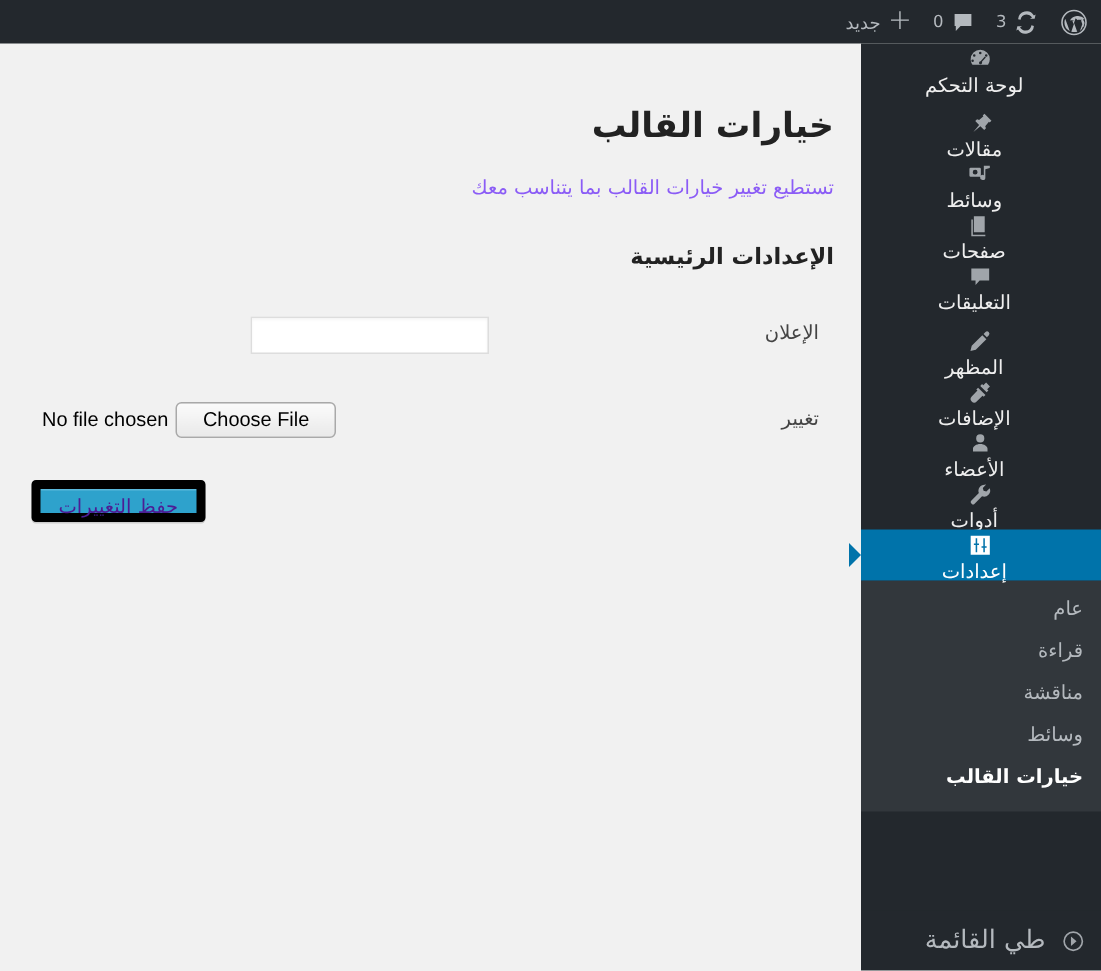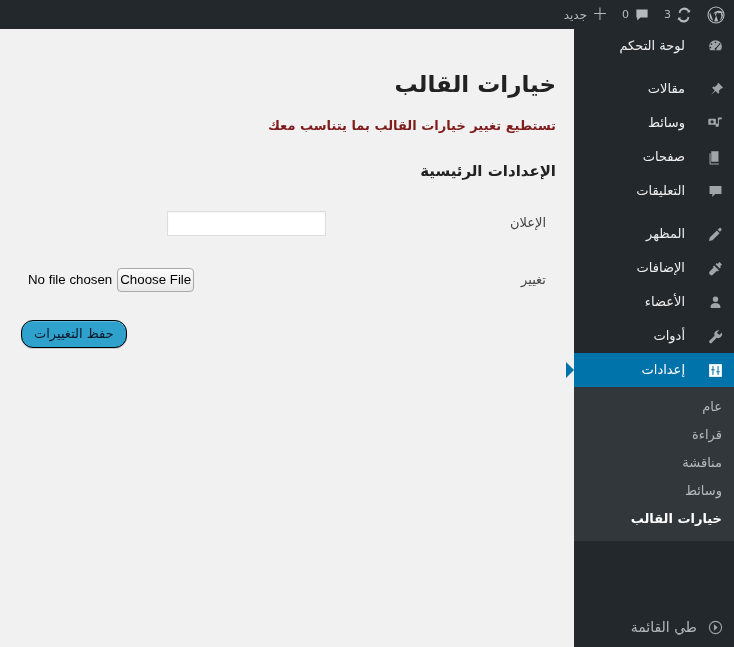--- a/index.html
+++ b/index.html
@@ -71,29 +71,28 @@
     right: 0;
     width: 160px;
     height: 618px;
     background: #23282d;
     box-sizing: border-box;
     z-index: 20;
   }
   .menu-item {
     position: relative;
     display: flex;
-    flex-direction: row;
+    flex-direction: column;
     align-items: center;
     justify-content: flex-start;
     height: 34px;
     padding: 0 9px 0 0;
     color: #eee;
     font-size: 13px;
     box-sizing: border-box;
-    gap: 12px;
   }
   .menu-item .mi-icon {
     width: 20px;
     height: 20px;
     display: flex;
     align-items: center;
     justify-content: center;
     flex: none;
     color: #a0a5aa;
     margin-left: 8px;
@@ -144,21 +143,21 @@
     bottom: 0;
     right: 0;
     width: 160px;
     height: 40px;
     display: flex;
     flex-direction: row;
     align-items: center;
     justify-content: flex-start;
     padding: 0 9px 0 0;
     color: #b4b9be;
-    font-size: 14px;
+    font-size: 17px;
     box-sizing: border-box;
     background: #23282d;
   }
   .collapse .mi-icon {
     width: 20px;
     height: 20px;
     display: flex;
     align-items: center;
     justify-content: center;
     margin-left: 8px;
@@ -185,24 +184,23 @@
     padding: 9px 0 4px 0;
     font-size: 23px;
     font-weight: bold;
     line-height: 29px;
     color: #222;
     text-align: right;
   }
   .page-desc {
     margin: 14px 0 0 0;
     font-size: 13px;
-    color: #7f1d1d;
+    color: #8b5cf6;
     line-height: 18px;
     text-align: right;
-    font-weight: bold;
   }
   .section-title {
     margin: 26px 0 0 0;
     font-size: 15px;
     font-weight: bold;
     color: #222;
     line-height: 20px;
     text-align: right;
   }
   table.form-table {
@@ -241,41 +239,41 @@
   .file-field {
     display: flex;
     flex-direction: row-reverse;
     align-items: center;
     justify-content: flex-end;
     gap: 5px;
     direction: ltr;
   }
   .file-button {
     display: inline-block;
-    padding: 2px 2px;
+    padding: 2px 17px;
     border: 1px solid #a9a9a9;
     border-radius: 4px;
     background: linear-gradient(#fbfbfb, #e9e9e9);
     color: #000;
     font-size: 13.3px;
     font-family: "Liberation Sans", sans-serif;
     line-height: 18px;
   }
   .file-status {
     font-size: 13.3px;
     color: #000;
     font-family: "Liberation Sans", sans-serif;
     line-height: 18px;
   }
   .button-primary {
     display: inline-block;
     background: #2ea2cc;
-    border: 1px solid #000000;
-    border-radius: 12px;
-    color: #0f172a;
+    border: 6px solid #000000;
+    border-radius: 3px;
+    color: #4c1d95;
     font-size: 13px;
     line-height: 26px;
     height: 28px;
     padding: 0 12px 1px;
     box-sizing: border-box;
     box-shadow: inset 0 1px 0 rgba(120,200,230,0.6), 0 1px 0 rgba(0,0,0,0.15);
     font-family: "DejaVu Sans", "Liberation Sans", sans-serif;
   }
   .submit-wrap {
     position: absolute;

